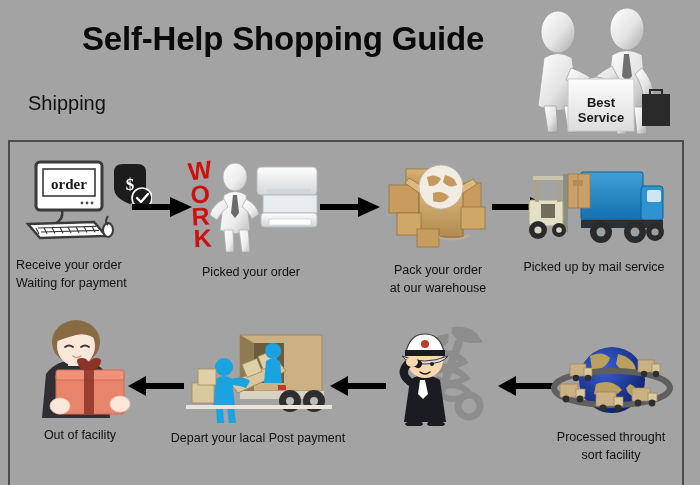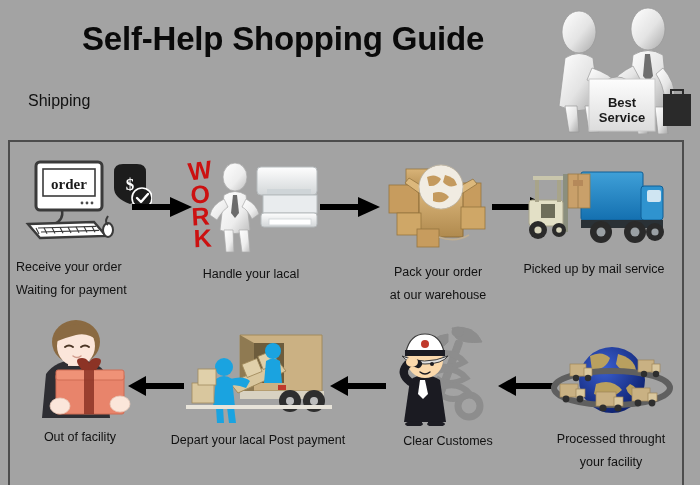--- a/index.html
+++ b/index.html
@@ -27,30 +27,30 @@
     font-size: 33px;
     font-weight: bold;
     letter-spacing: -0.2px;
     color: #0a0a0a;
     white-space: nowrap;
   }
   .subtitle {
     position: absolute;
     left: 28px;
     top: 92px;
-    font-size: 16px;
+    font-size: 20px;
     font-weight: normal;
     color: #111111;
     white-space: nowrap;
   }
 
   
   .logo {
     position: absolute;
-    left: 545px;
+    left: 524px;
     top: 6px;
     width: 150px;
     height: 128px;
   }
   .logo svg { display: block; }
 
   
   .flowbox {
     position: absolute;
     left: 8px;
@@ -65,21 +65,21 @@
   .step {
     position: absolute;
     text-align: center;
   }
   .step .art {
     position: relative;
     margin: 0 auto;
   }
   .step .label {
     font-size: 12.5px;
-    line-height: 23px;
+    line-height: 18px;
     color: #111111;
     white-space: pre-line;
     font-weight: normal;
   }
   .label.left-align { text-align: left; }
 
   
   .arrow {
     position: absolute;
   }
@@ -213,21 +213,21 @@
         <path d="M43 75 l2 22 h8 l-1 -22 z" fill="url(#gwf)" stroke="#a9a9a9" stroke-width="0.7"></path>
         <path d="M58 75 l3 22 h8 l-2 -22 z" fill="url(#gwf)" stroke="#a9a9a9" stroke-width="0.7"></path>
 
         <rect x="76" y="12" width="60" height="28" rx="4" fill="url(#gprn)" stroke="#b6bbbd" stroke-width="1"></rect>
         <rect x="82" y="40" width="54" height="18" fill="#e9ecee" stroke="#b6bbbd" stroke-width="1"></rect>
         <rect x="86" y="34" width="44" height="5" fill="#cfd5d8"></rect>
         <rect x="80" y="58" width="56" height="14" rx="3" fill="url(#gprn)" stroke="#b6bbbd" stroke-width="1"></rect>
         <rect x="88" y="64" width="42" height="6" fill="#ffffff" stroke="#cfd5d8" stroke-width="0.8"></rect>
       </svg>
     </div>
-    <div class="label" style="margin-top:8px;">Handle your lacal</div>
+    <div class="label" style="margin-top:8px;">Picked your order</div>
   </div>
 
   <div class="arrow" style="left:320px; top:196px;">
     <svg width="62" height="22" viewBox="0 0 62 22">
       <path d="M0 11 h40" stroke="#000000" stroke-width="6"></path>
       <path d="M38 1 l22 10 l-22 10 z" fill="#000000"></path>
     </svg>
   </div>
 
   <div class="step" style="left:368px; top:155px; width:140px;">
@@ -428,21 +428,20 @@
         <ellipse cx="26" cy="40" rx="6" ry="5" fill="#fbd9ac"></ellipse>
 
         <path d="M34 58 l5 0 l3 14 l-5 5 l-5 -5 z" fill="#ffffff"></path>
 
         <rect x="24" y="86" width="12" height="16" fill="#1b1b22"></rect>
         <rect x="42" y="86" width="12" height="16" fill="#1b1b22"></rect>
         <ellipse cx="28" cy="102" rx="9" ry="3" fill="#1b1b22"></ellipse>
         <ellipse cx="50" cy="102" rx="9" ry="3" fill="#1b1b22"></ellipse>
       </svg>
     </div>
-    <div class="label" style="margin-top:4px;">Clear Customes</div>
   </div>
 
   <div class="arrow" style="left:498px; top:375px;">
     <svg width="56" height="22" viewBox="0 0 56 22">
       <path d="M56 11 h-38" stroke="#000000" stroke-width="6"></path>
       <path d="M18 1 l-18 10 l18 10 z" fill="#000000"></path>
     </svg>
   </div>
 
   <div class="step" style="left:540px; top:336px; width:142px;">
@@ -489,16 +488,16 @@
         </g>
         <g>
           <rect x="92" y="24" width="16" height="12" fill="#c9b183" stroke="#9d8558" stroke-width="0.7"></rect>
           <rect x="106" y="28" width="8" height="8" fill="#d9c79e" stroke="#9d8558" stroke-width="0.7"></rect>
           <circle cx="98" cy="38" r="3.2" fill="#2e2e2e"></circle>
             <circle cx="110" cy="38" r="3.2" fill="#2e2e2e"></circle>
         </g>
       </svg>
     </div>
     <div class="label" style="margin-top:4px;">Processed throught
-your facility</div>
+sort facility</div>
   </div>
 
 </div>
 
 </body></html>

